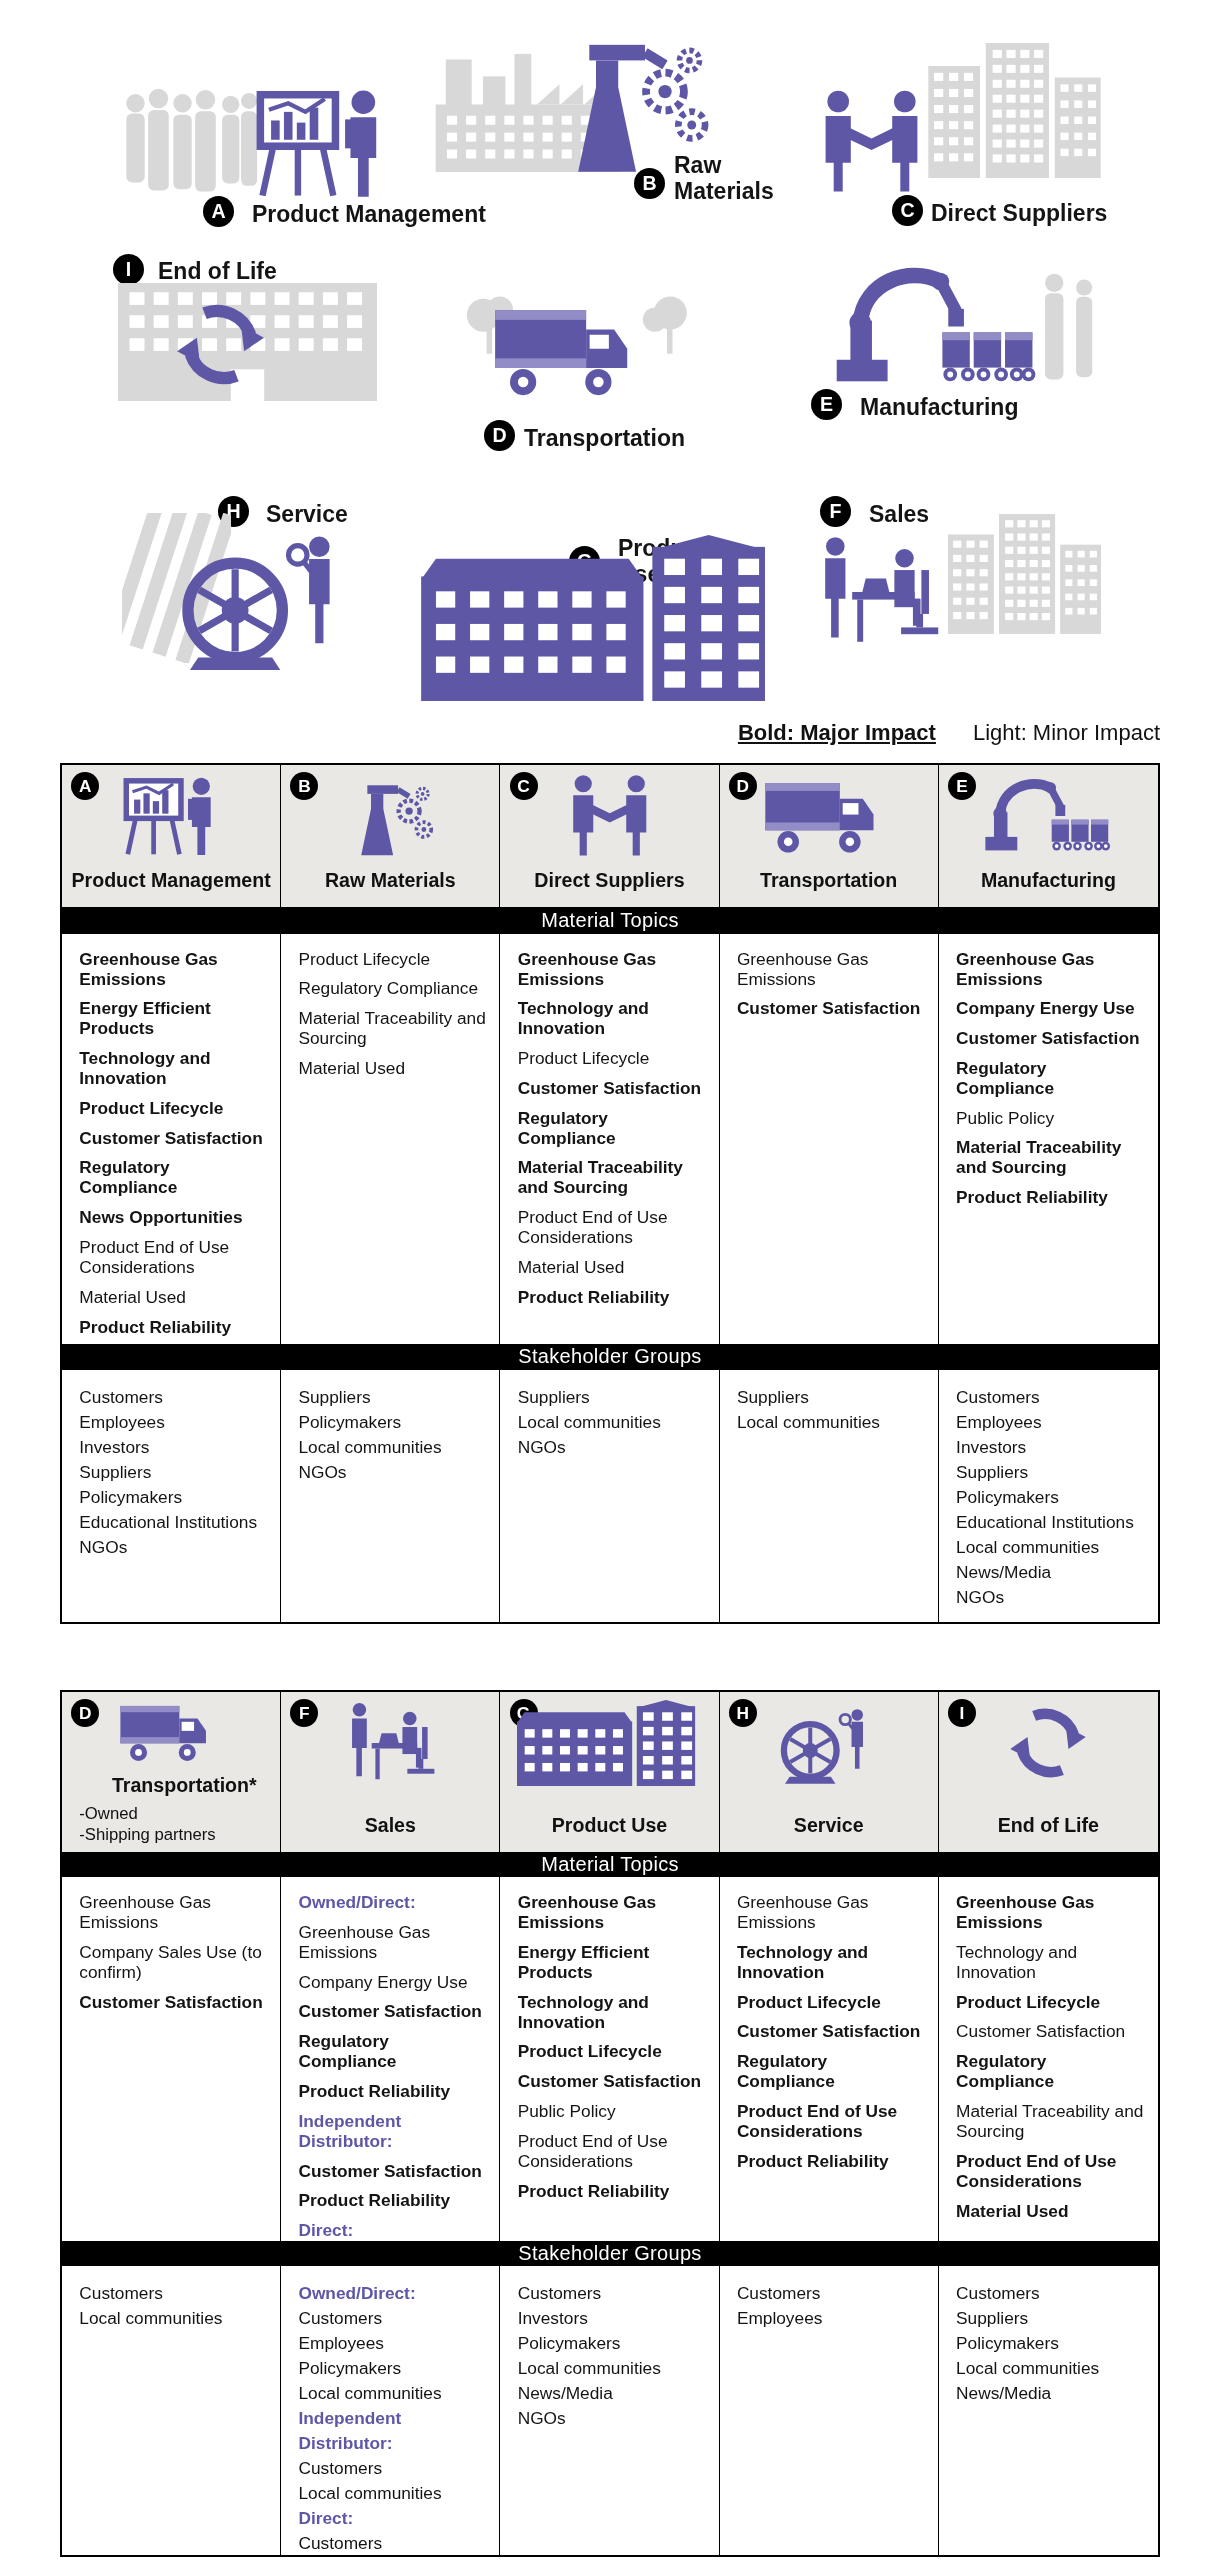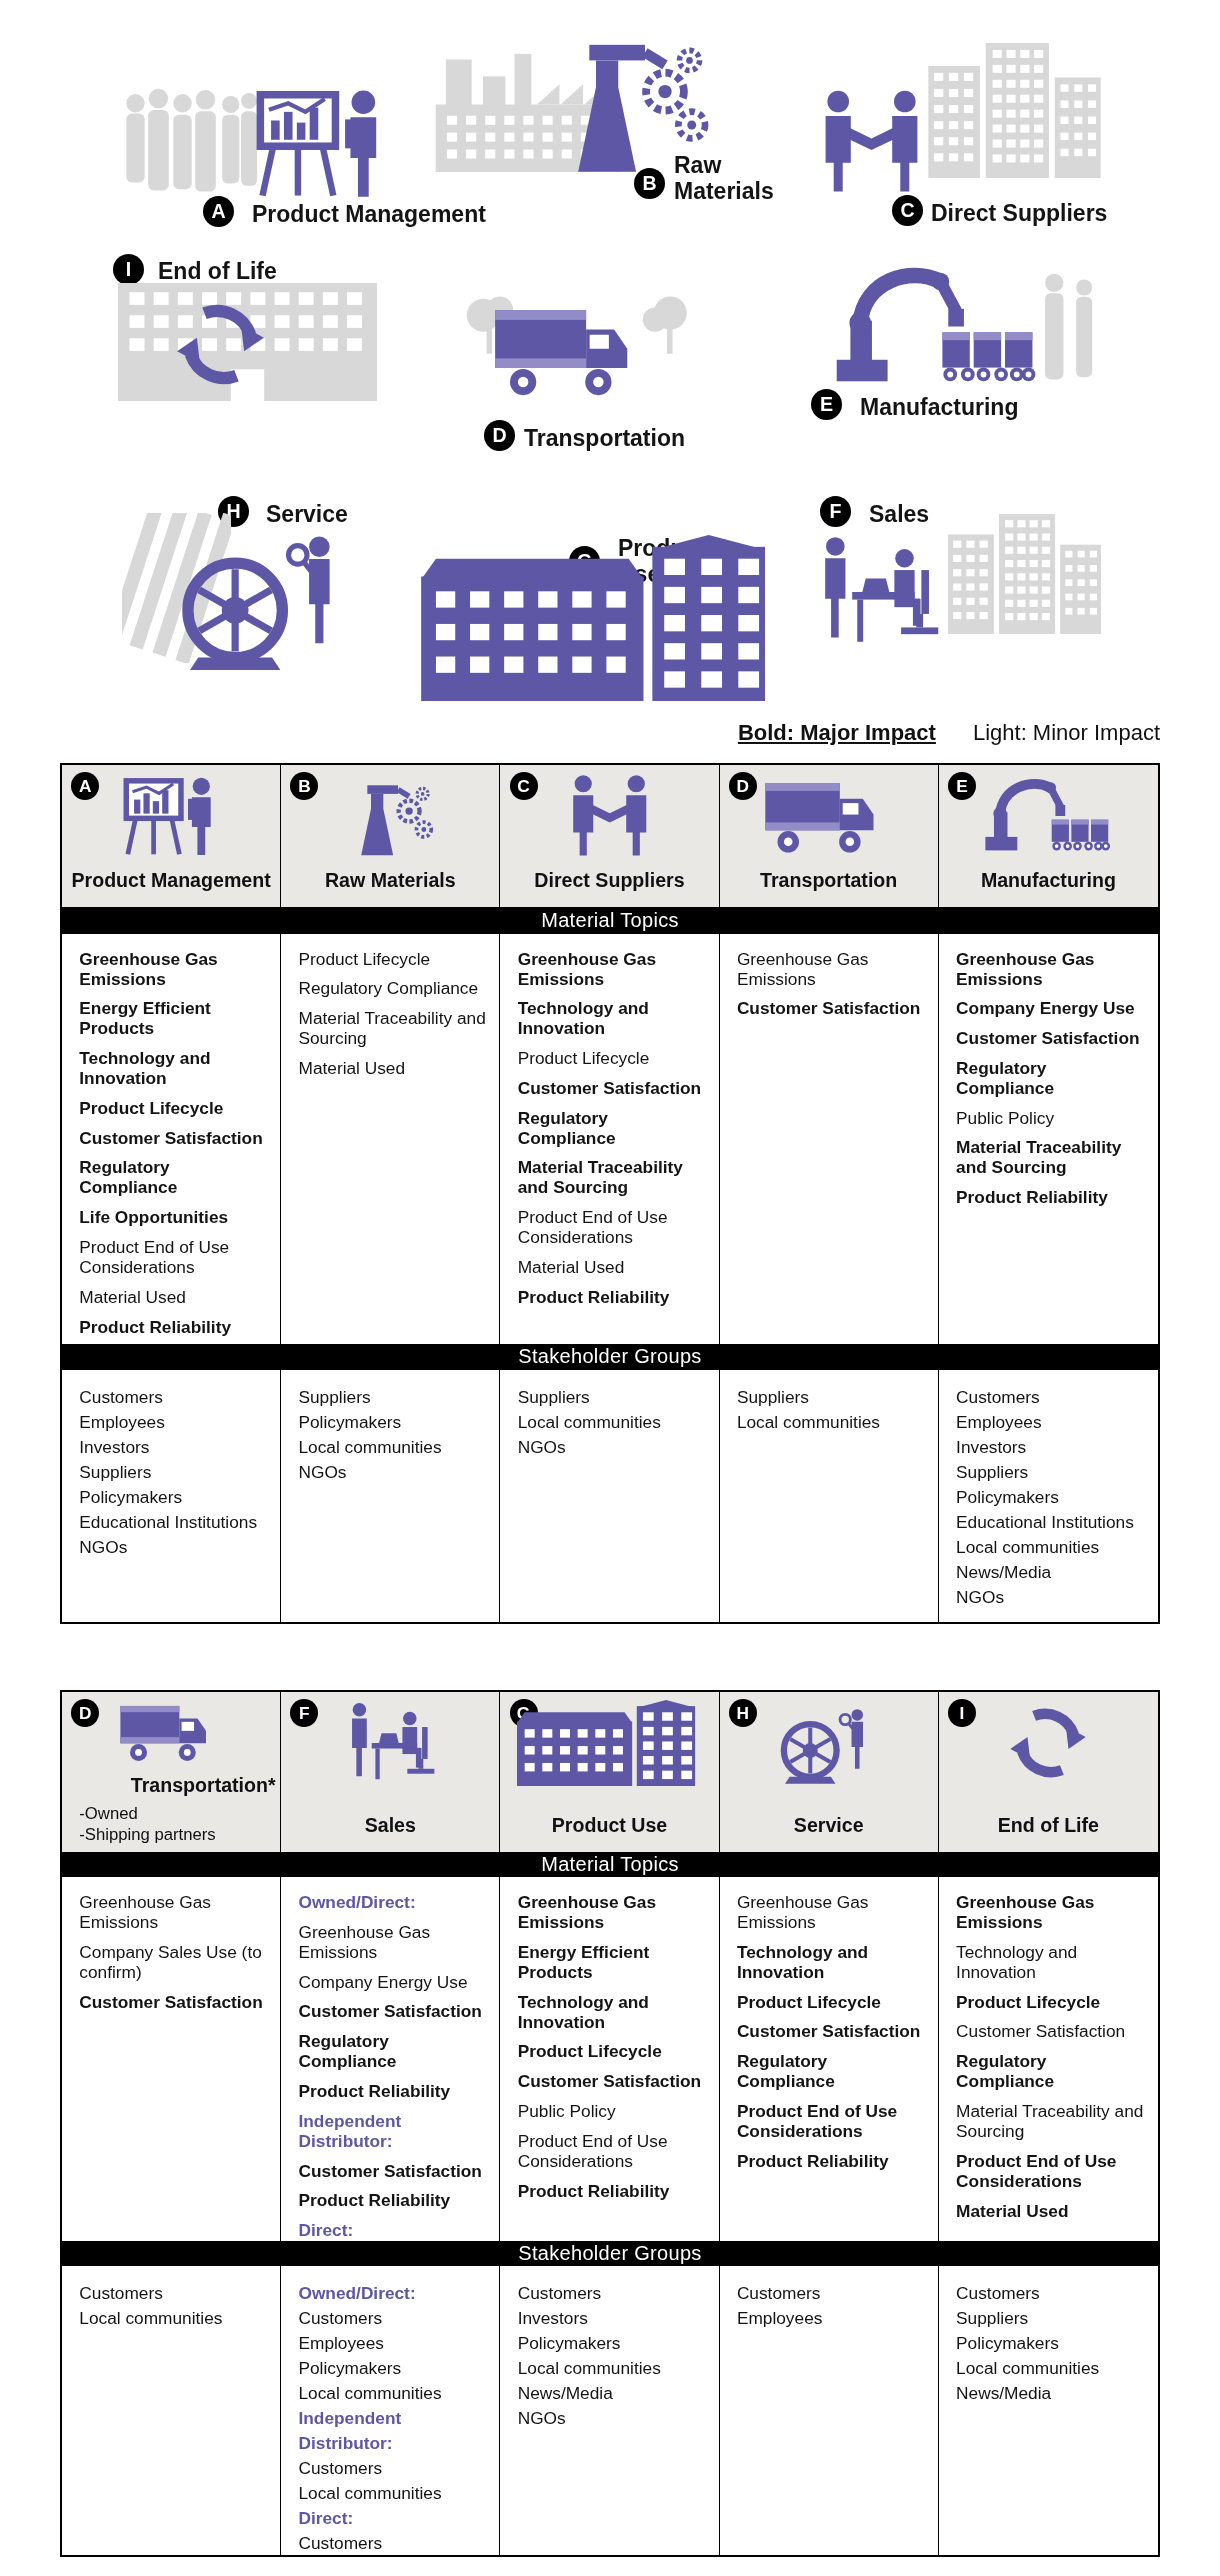--- a/index.html
+++ b/index.html
@@ -14,21 +14,21 @@
   .legend .light-part{font-weight:400;margin-left:37px;margin-top:40px;}
   .vc-table{position:absolute;left:60px;width:1100px;border:2.3px solid #000;background:#fff;box-sizing:border-box;}
   .vc-row{display:grid;grid-template-columns:repeat(5,1fr);}
   .vc-cell{border-right:1.7px solid #000;box-sizing:border-box;position:relative;overflow:hidden;}
   .vc-cell:last-child{border-right:none;}
   .vc-header-cell{background:#e9e8e5;}
   .hdr-badge{left:9.2px;top:7px;width:28px;height:28px;font-size:17.3px;}
   .hdr-art{position:absolute;left:0;right:0;top:8px;height:86px;display:flex;justify-content:center;align-items:center;}
   .hdr-art svg{height:100%;}
   .hdr-title{position:absolute;left:0;right:0;bottom:15px;text-align:center;font-size:19.6px;font-weight:700;color:#111;}
-  .hdr-title.left{left:31px;right:4.6px;bottom:55px;text-align:right;}
+  .hdr-title.left{left:31px;right:4.6px;bottom:55px;text-align:center;}
   .hdr-sub{position:absolute;left:17.3px;right:4.6px;bottom:7px;text-align:left;font-size:16.7px;line-height:21px;font-weight:400;}
   .vc-bar{background:#000;color:#fff;display:flex;align-items:center;justify-content:center;
           font-size:20px;font-weight:500;letter-spacing:0.3px;}
   .list-cell{padding:15px 12.7px 0 17.3px;}
   .topic{font-size:17.3px;line-height:20px;margin-bottom:9.8px;color:#141414;}
   .topic.b{font-weight:700;}
   .topic.g{font-weight:700;color:#5d57a6;}
   .stake{font-size:17.3px;line-height:25px;color:#141414;}
   .stake.g{font-weight:700;color:#5d57a6;}
 </style>
@@ -598,21 +598,21 @@
     </div>
     <div class="vc-bar" style="height: 26.5px;">Material Topics</div>
     <div class="vc-row" style="height: 410px;">
       <div class="vc-cell list-cell">
         <div class="topic b">Greenhouse Gas Emissions</div>
         <div class="topic b">Energy Efficient Products</div>
         <div class="topic b">Technology and Innovation</div>
         <div class="topic b">Product Lifecycle</div>
         <div class="topic b">Customer Satisfaction</div>
         <div class="topic b">Regulatory Compliance</div>
-        <div class="topic b">Life Opportunities</div>
+        <div class="topic b">News Opportunities</div>
         <div class="topic">Product End of Use Considerations</div>
         <div class="topic">Material Used</div>
         <div class="topic b">Product Reliability</div>
       </div>
       <div class="vc-cell list-cell">
         <div class="topic">Product Lifecycle</div>
         <div class="topic">Regulatory Compliance</div>
         <div class="topic">Material Traceability and Sourcing</div>
         <div class="topic">Material Used</div>
       </div>

